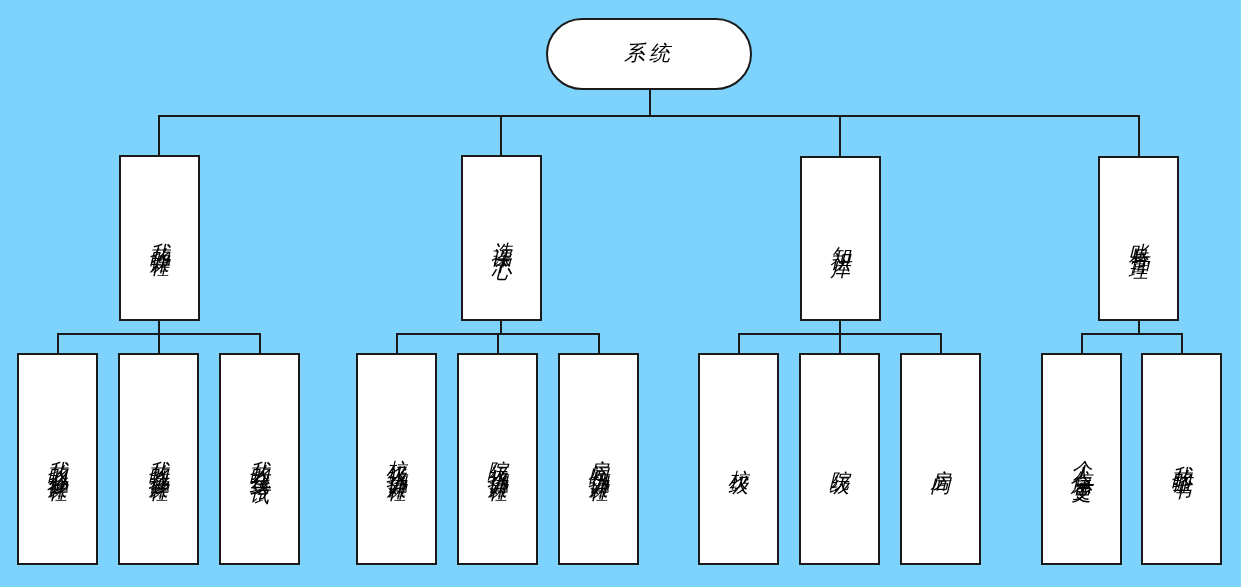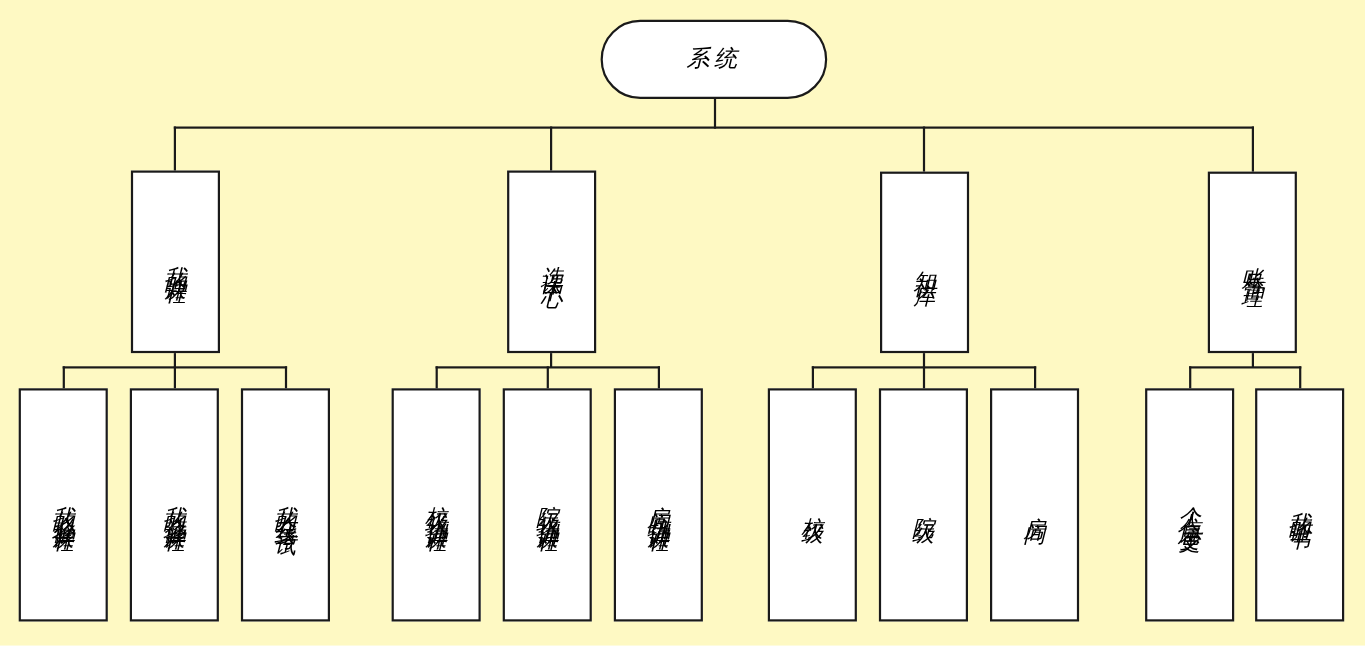--- a/index.html
+++ b/index.html
@@ -8,21 +8,21 @@
     padding: 0;
     background: #ffffff;
   }
   body {
     font-family: "DejaVu Sans", "Liberation Sans", sans-serif;
   }
   #diagram-canvas {
     position: relative;
     width: 1241px;
     height: 587px;
-    background: #fef9c3;
+    background: #7dd3fc;
     overflow: hidden;
   }
   
   .line-layer {
     position: absolute;
     left: 0;
     top: 0;
     width: 1241px;
     height: 587px;
     z-index: 1;

